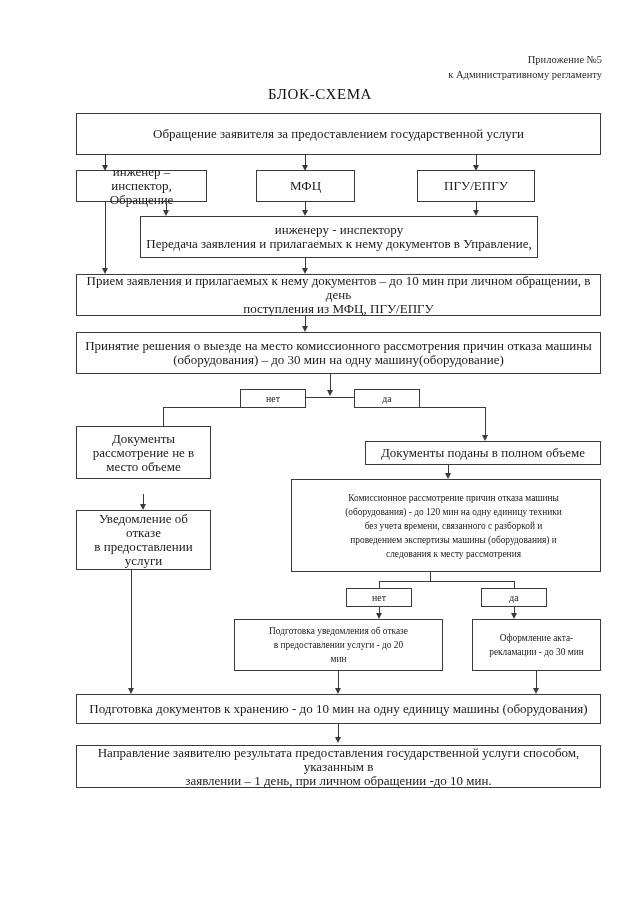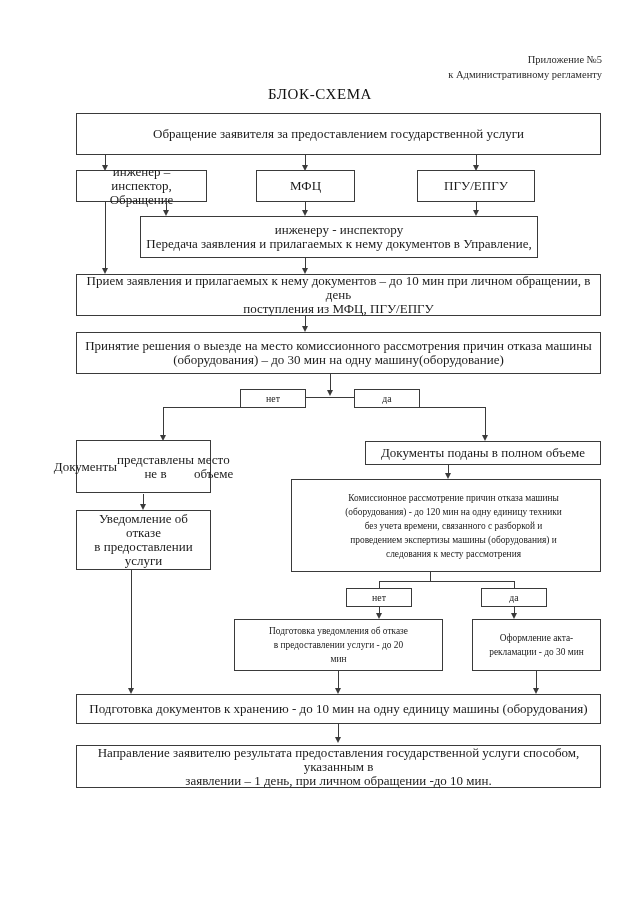--- a/index.html
+++ b/index.html
@@ -161,23 +161,23 @@
   </div>
 
   <div class="hline" style="left:163px; top:407px; width:78px;"></div>
   <div class="vline" style="left:163px; top:407px; height:30px;"></div>
   <div class="arrow" style="left:159.5px; top:435px;"></div>
 
   <div class="hline" style="left:419px; top:407px; width:66px;"></div>
   <div class="vline" style="left:485px; top:407px; height:30px;"></div>
   <div class="arrow" style="left:481.5px; top:435px;"></div>
 
-  <div class="box" style="left:76px; top:440px; width:135px; height:53px; flex-direction:row;">
+  <div class="box" style="left:76px; top:426px; width:135px; height:53px; flex-direction:column;">
     <span>Документы</span>
-    <span>представлены не в</span>
+    <span>рассмотрение не в</span>
     <span>место объеме</span>
   </div>
 
   <div class="vline" style="left:143px; top:494px; height:12px;"></div>
   <div class="arrow" style="left:139.5px; top:504px;"></div>
 
   <div class="box" style="left:365px; top:441px; width:236px; height:24px;">
     <span>Документы поданы в полном объеме</span>
   </div>
 

